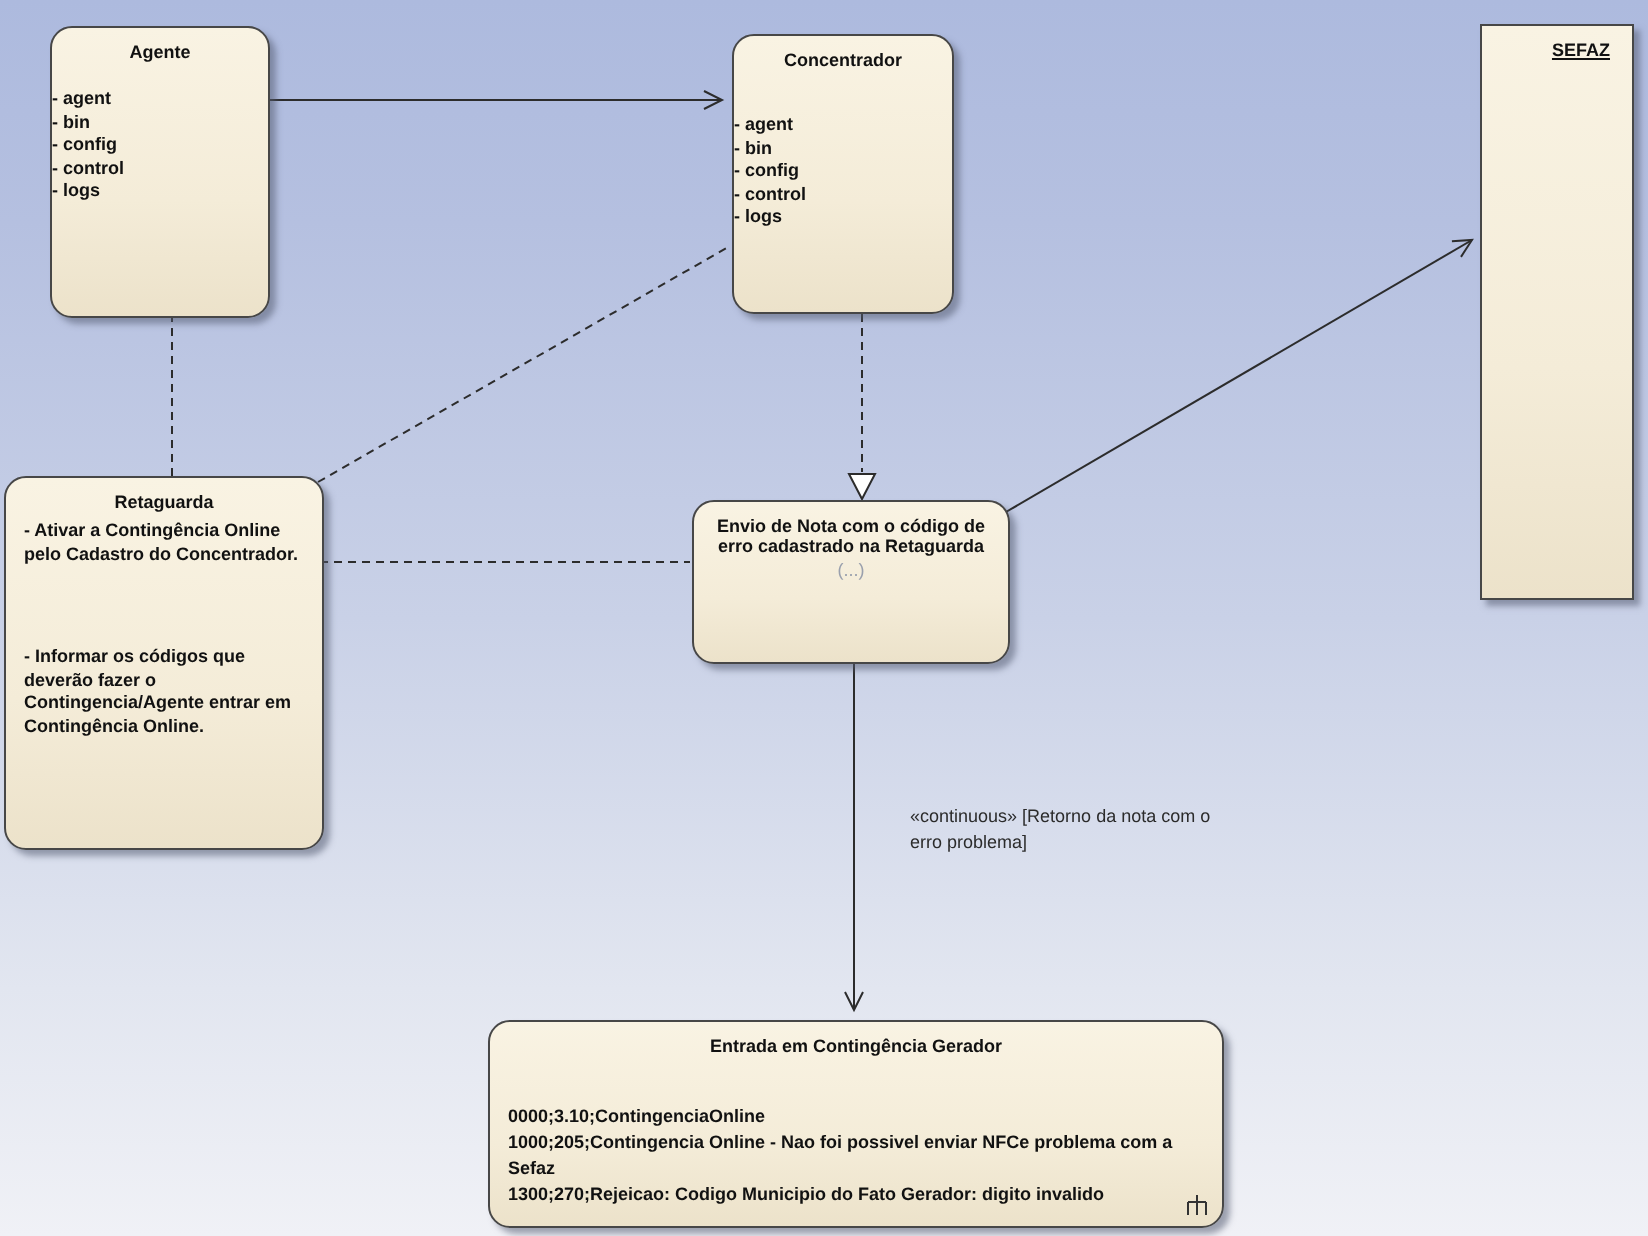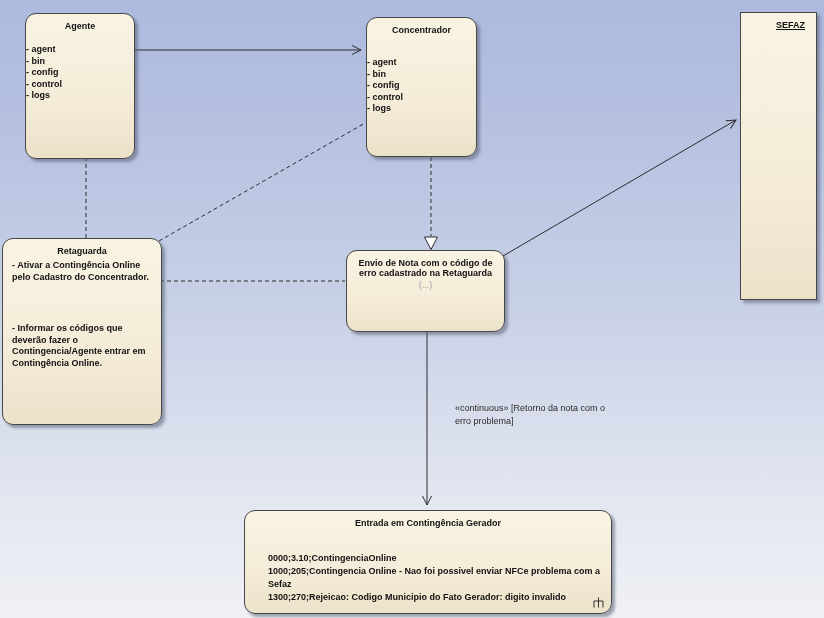--- a/index.html
+++ b/index.html
@@ -18,21 +18,21 @@
   .rounded{border-radius:11px;}
   .node-title{font-size:9px;font-weight:bold;text-align:center;padding:7px 4px 0 4px;}
   .underline{text-decoration:underline;padding-left:28px;}
   .node-list{font-size:9px;font-weight:bold;line-height:11.5px;}
   .list-agente{margin-top:13px;}
   .list-concentrador{margin-top:22px;}
   .node-paragraph{font-size:9px;font-weight:bold;line-height:11.5px;padding:0 8px 0 9px;}
   .para-1{margin-top:4px;}
   .para-2{margin-top:40px;}
   .envio-subtitle{font-size:9px;text-align:center;color:#9aa0ad;margin-top:2px;font-weight:normal;}
-  .code-lines{font-size:9px;font-weight:bold;line-height:13px;padding-left:23px;margin-top:24px;}
+  .code-lines{font-size:9px;font-weight:bold;line-height:13px;padding-left:9px;margin-top:24px;}
   .floating-label{
     position:absolute;z-index:2;font-size:9px;line-height:13px;color:#2b2b2b;width:175px;
   }
   .rake{position:absolute;right:6px;bottom:4px;}
 </style>
 </head>
 <body>
 
 <div class="canvas">
 

